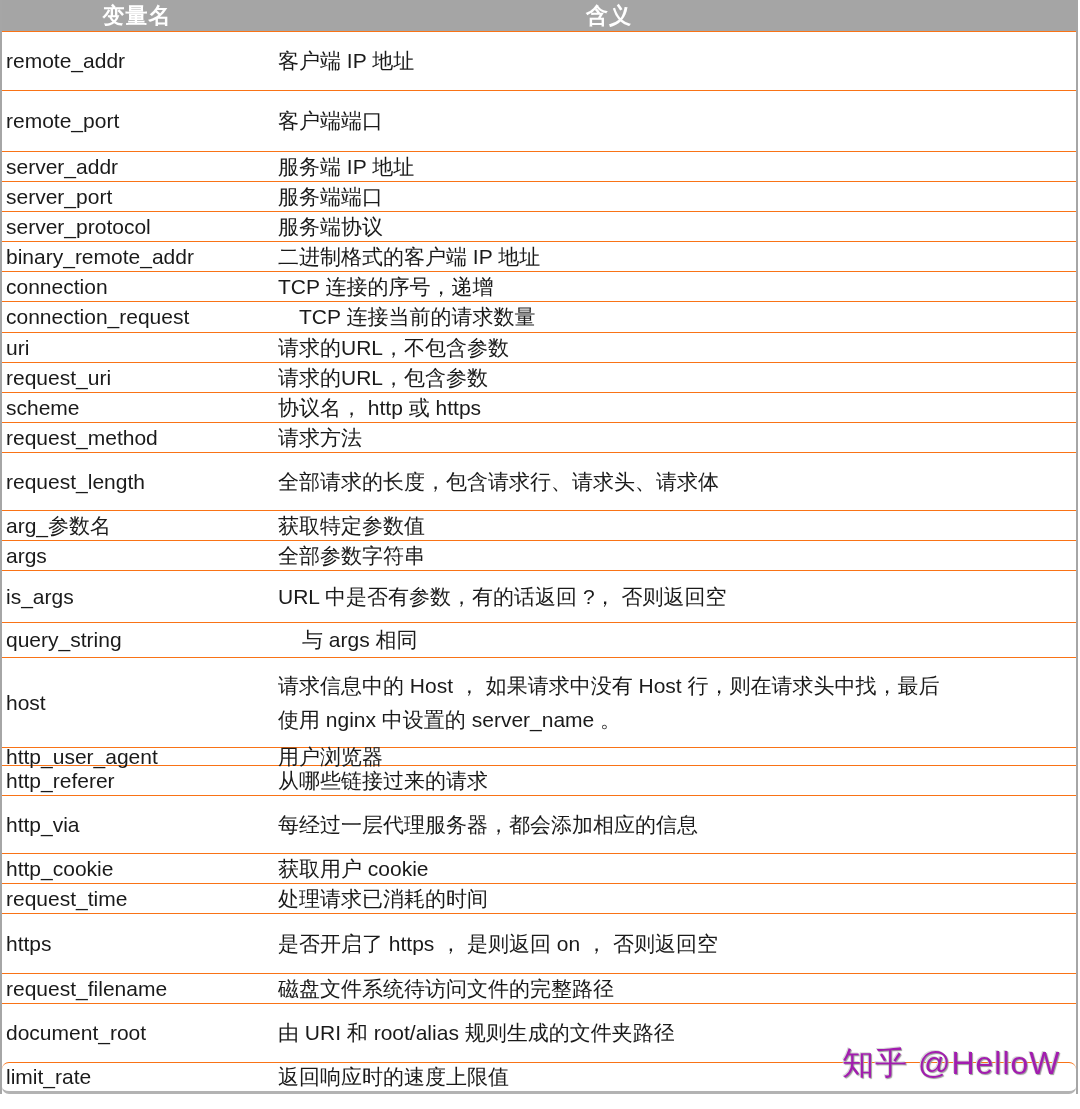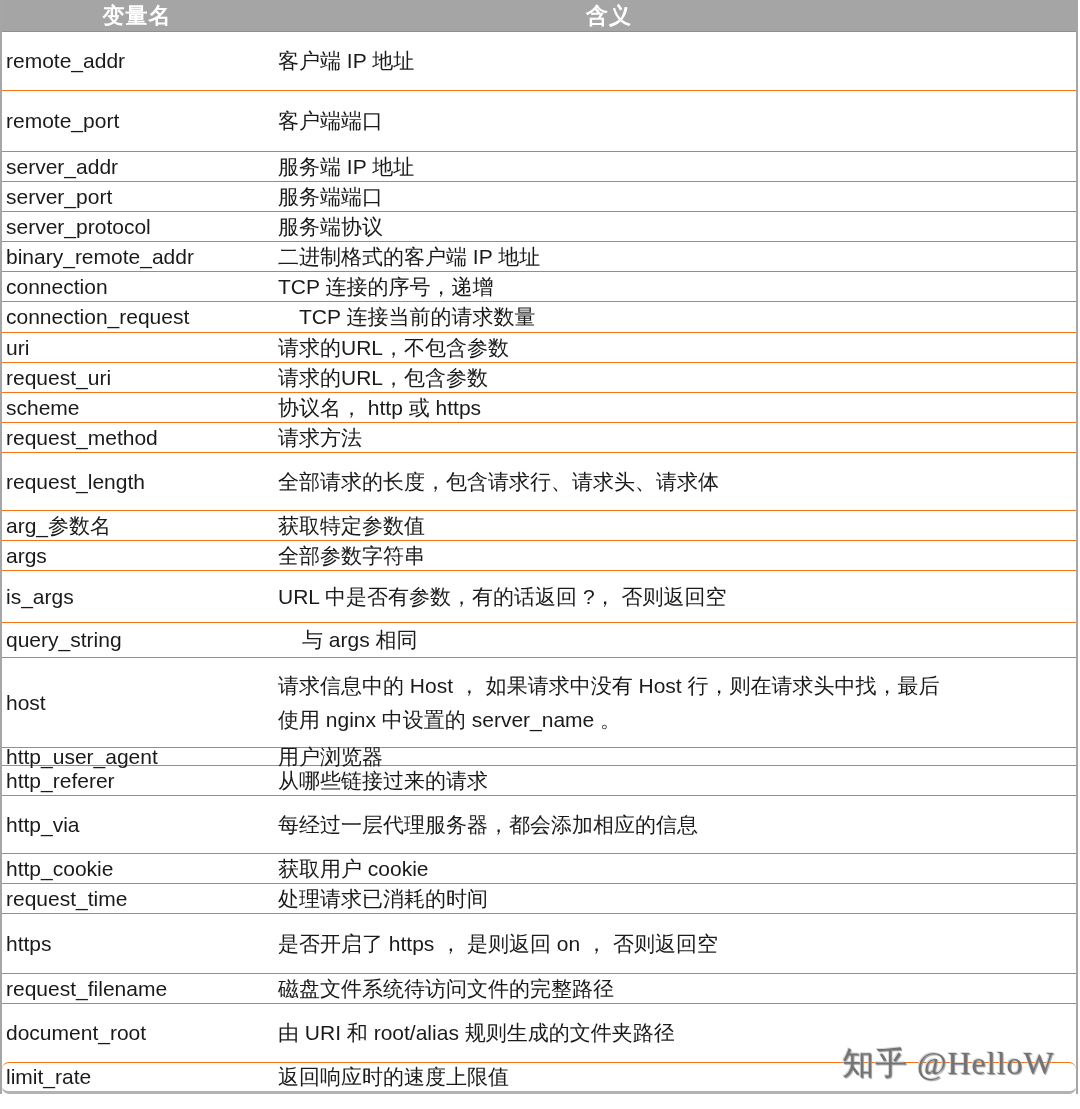--- a/index.html
+++ b/index.html
@@ -6,22 +6,22 @@
     body { width: 1080px; height: 1109px; position: relative; overflow: hidden;
            font-family: "Liberation Sans", "DejaVu Sans", sans-serif; color: #1a1a1a; }
     .table { position: absolute; left: 0; top: 0; width: 1078px; border-left: 2px solid #a6a6a6; border-right: 2px solid #a6a6a6; box-sizing: border-box; }
     .header { height: 31px; background: #a5a5a5; display: flex; color: #ffffff; font-size: 22px; font-weight: bold; }
     .header .h1 { width: 270px; text-align: center; line-height: 31px; letter-spacing: 1px; }
     .header .h2 { flex: 1; text-align: center; line-height: 31px; letter-spacing: 1px; padding-right: 130px; }
     .row { display: flex; align-items: center; border-top: 1px solid #f97316; box-sizing: border-box; font-size: 21px; }
     .row .name { width: 276px; padding-left: 4px; box-sizing: border-box; white-space: nowrap; }
     .row .desc { flex: 1; white-space: pre-line; line-height: 34px; }
     .row:last-child { border-bottom: 3px solid #b3b3b3; }
-    .watermark { position: absolute; left: 842px; top: 1042px; font-size: 32px; color: #737373; letter-spacing: 1px;
-                 text-shadow: 1px 1px 1px #9a9a9a, -1px -1px 0 #d8d8d8; font-family: Liberation Serif, serif; }
+    .watermark { position: absolute; left: 842px; top: 1042px; font-size: 32px; color: #a21caf; letter-spacing: 1px;
+                 text-shadow: 1px 1px 1px #9a9a9a, -1px -1px 0 #d8d8d8; font-family: Liberation Sans, sans-serif; }
     .logo { position: absolute; left: 905px; top: 1130px; font-size: 24px; font-weight: bold; color: #b91c1c; font-style: italic; letter-spacing: 1px; font-family: "DejaVu Sans", sans-serif; }
   </style>
 </head>
 <body>
 
 <div class="table">
   <div class="header">
     <div class="h1">变量名</div>
     <div class="h2">含义</div>
   </div>

